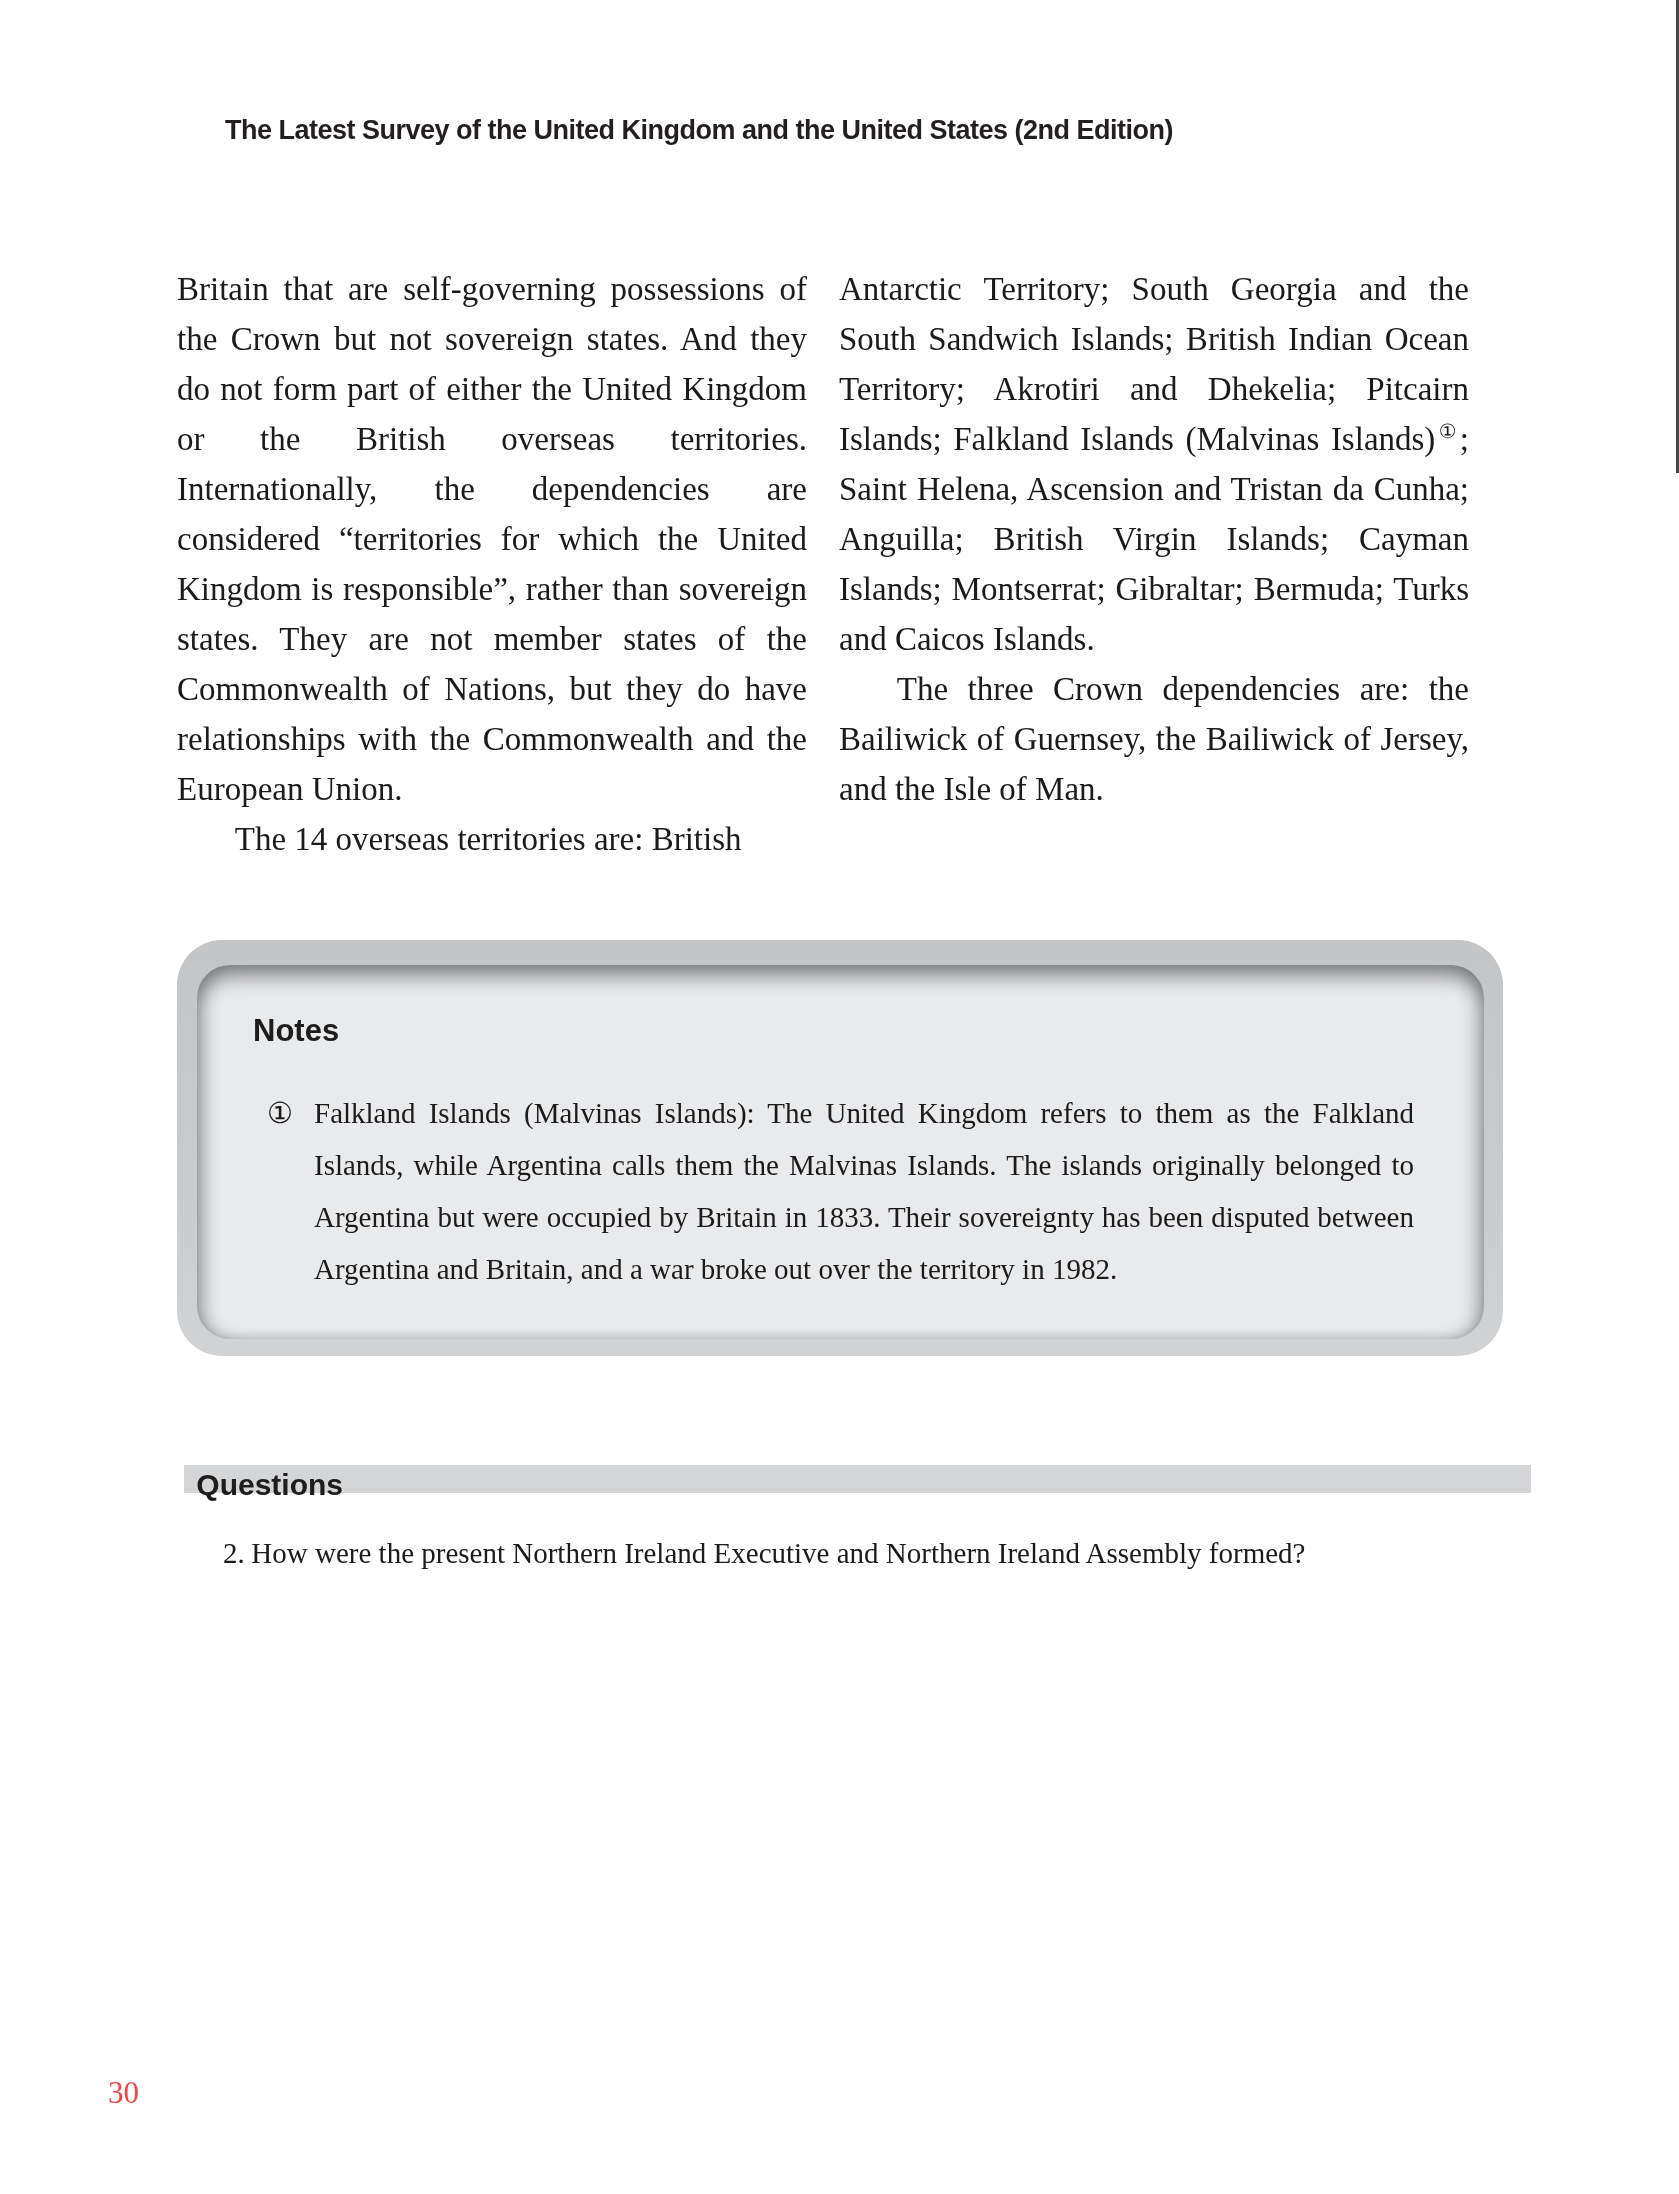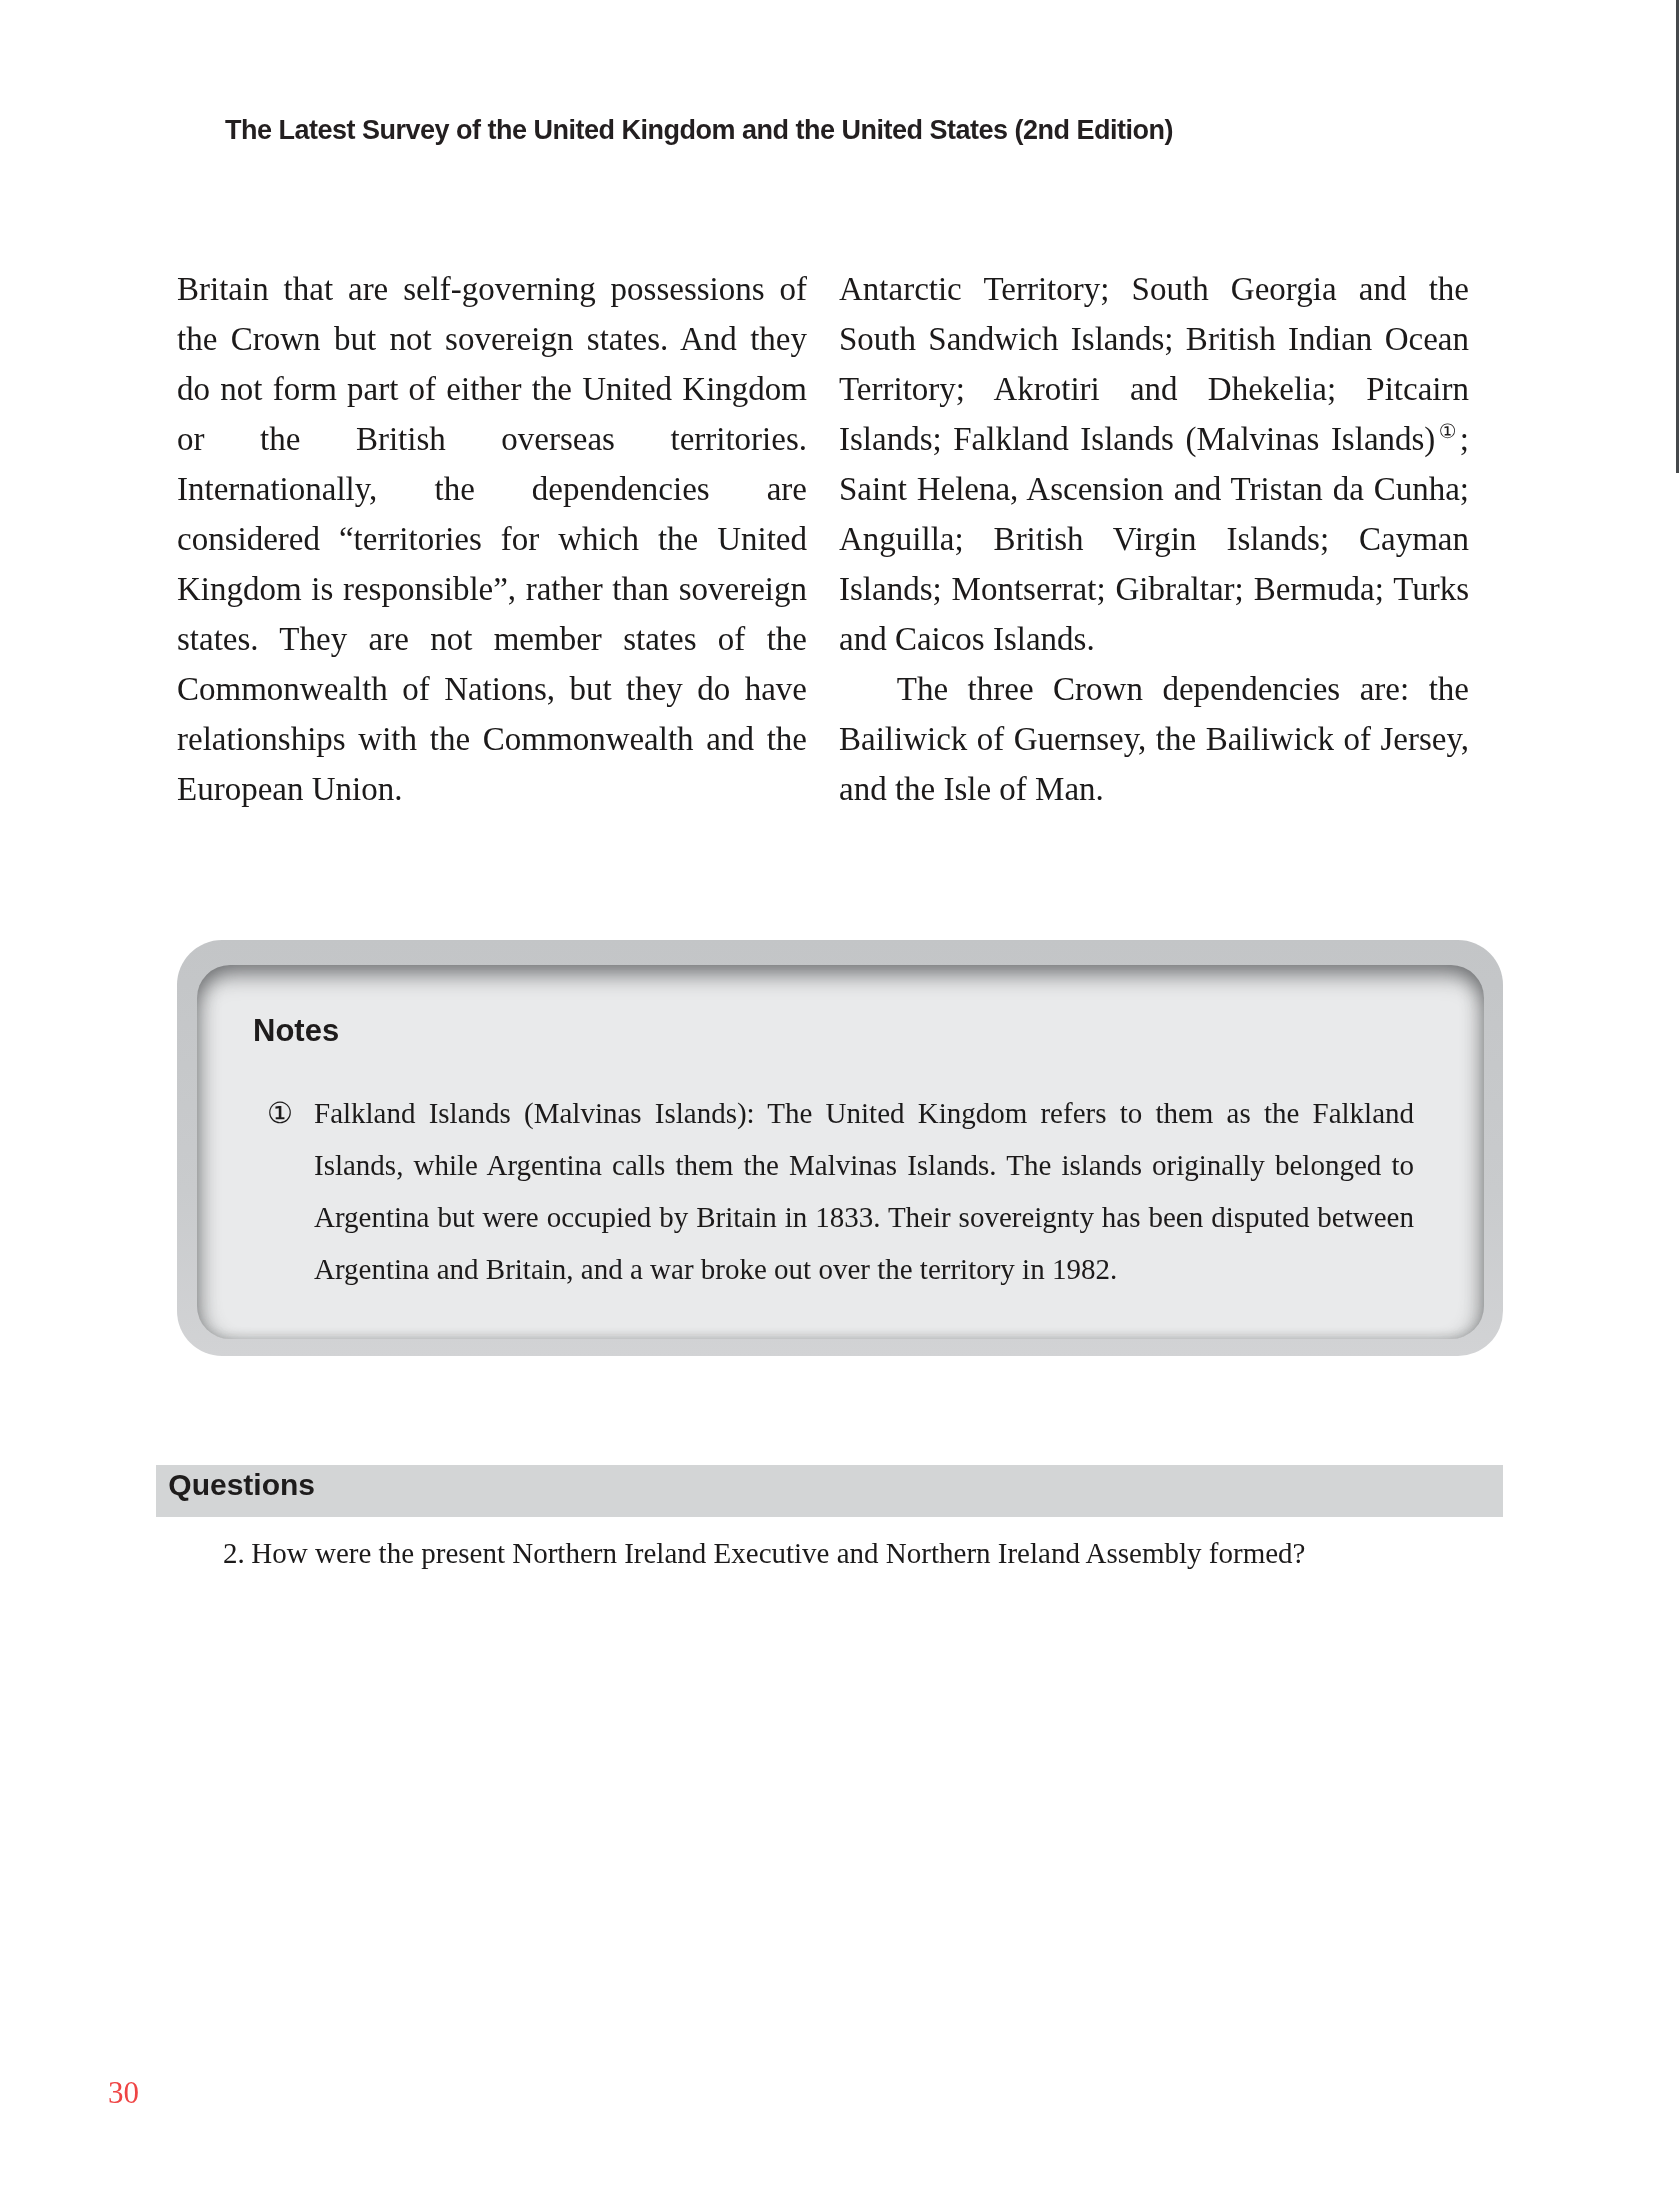--- a/index.html
+++ b/index.html
@@ -95,22 +95,22 @@
     flex:0 0 47px;
   }
   .note-text{
     flex:1;
     text-align:justify;
   }
 
   
   .questions-bar{
     position:absolute;
-    left:156px; top:1465px;
-    width:1347px; height:52px;
+    left:184px; top:1465px;
+    width:1347px; height:28px;
     background:#d3d5d6;
     text-align:right;
   }
   .questions-heading{
     position:absolute;
     left:12.3px; top:0;
     height:40px;
     display:flex;
     align-items:center;
     font-family:"Liberation Sans", sans-serif;
@@ -144,20 +144,21 @@
 
 <div class="page">
 
   <div class="edge-bar"></div>
 
   <div class="running-head">The Latest Survey of the United Kingdom and the United States (2nd Edition)</div>
 
   <div class="columns">
     <div class="col">
       <p>Britain that are self-governing possessions of the Crown but not sovereign states. And they do not form part of either the United Kingdom or the British overseas territories. Internationally, the dependencies are considered “territories for which the United Kingdom is responsible”, rather than sovereign states. They are not member states of the Commonwealth of Nations, but they do have relationships with the Commonwealth and the European Union.</p>
+      <p class="indent">The 14 overseas territories are: British</p>
     </div>
     <div class="col">
       <p>Antarctic Territory; South Georgia and the South Sandwich Islands; British Indian Ocean Territory; Akrotiri and Dhekelia; Pitcairn Islands; Falkland Islands (Malvinas Islands)<sup>①</sup>; Saint Helena, Ascension and Tristan da Cunha; Anguilla; British Virgin Islands; Cayman Islands; Montserrat; Gibraltar; Bermuda; Turks and Caicos Islands.</p>
       <p class="indent">The three Crown dependencies are: the Bailiwick of Guernsey, the Bailiwick of Jersey, and the Isle of Man.</p>
     </div>
   </div>
 
   <div class="notes-outer">
     <div class="notes-inner">
       <div class="notes-heading">Notes</div>

